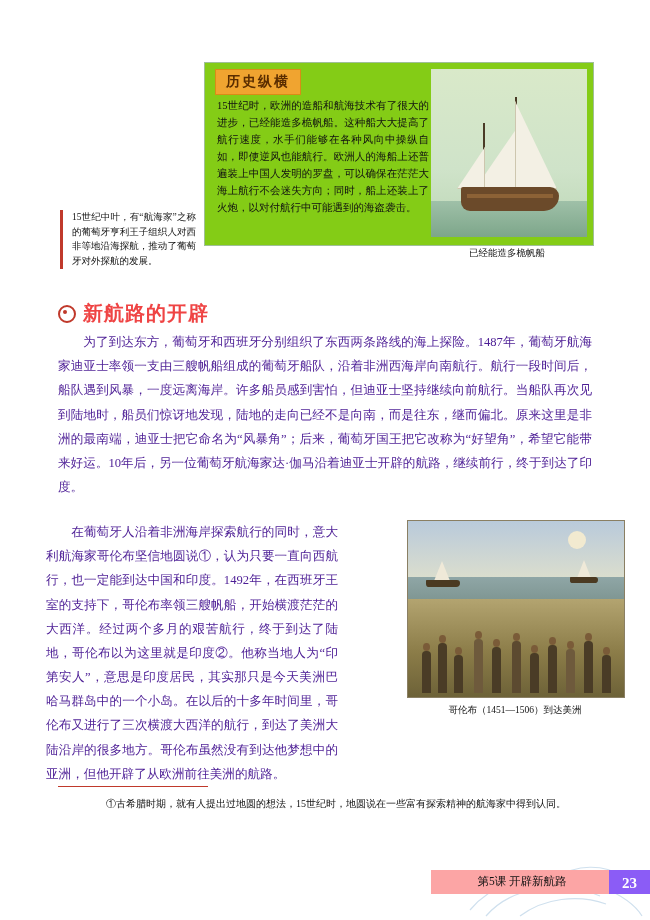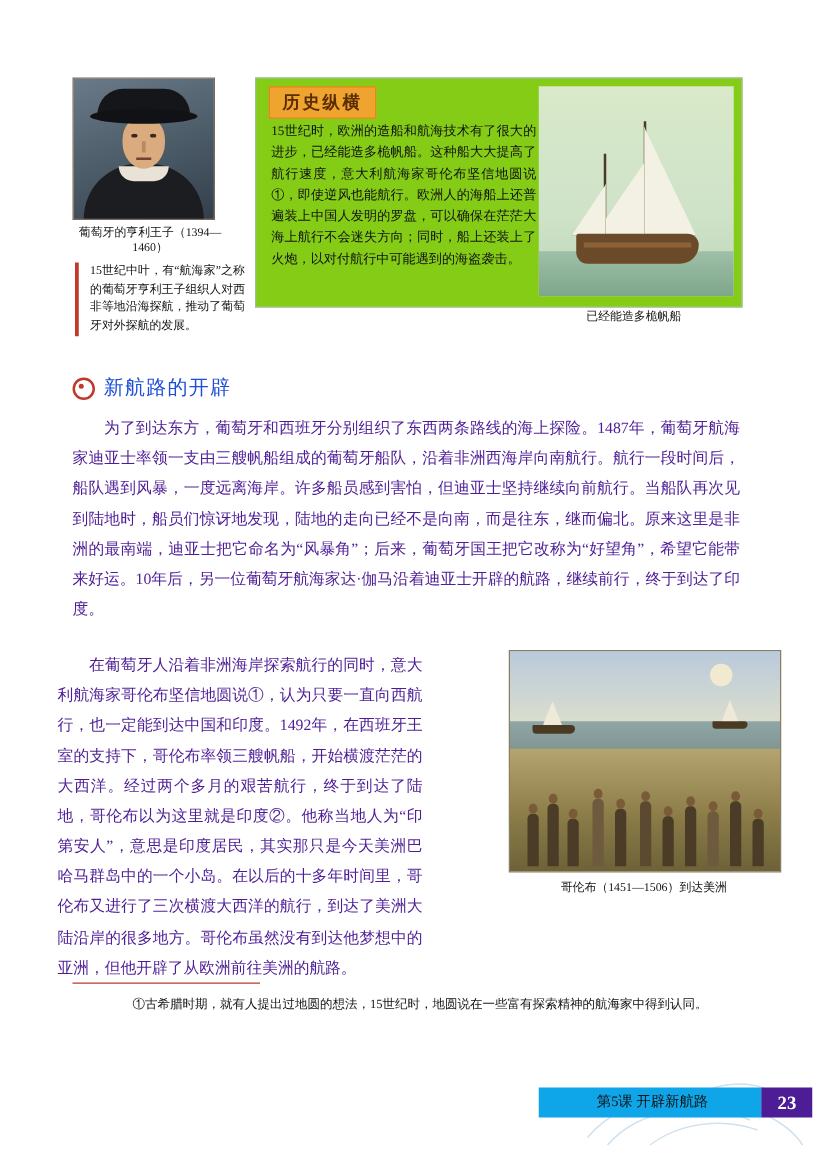--- a/index.html
+++ b/index.html
@@ -186,23 +186,23 @@
   .sec-mark {
     width: 14px; height: 14px;
     border: 2px solid #c0392b;
     border-radius: 50%;
     position: relative;
   }
   .sec-mark:after{
     content:"";position:absolute;left:3px;top:3px;width:4px;height:4px;border-radius:50%;background:#c0392b;
   }
   .sec-title {
-    color: #1d4ed8;
-    font-size: 16px;
-    font-weight: normal;
+    color: #ef4444;
+    font-size: 20px;
+    font-weight: bold;
     letter-spacing: 1px;
   }
 
   
   .para {
     position: absolute;
     font-size: 12.6px;
     line-height: 1.92;
     text-align: justify;
     text-indent: 2em;
@@ -278,63 +278,48 @@
   }
   .footer-bar {
     position: absolute;
     right: 0;
     bottom: 26px;
     display: flex;
     align-items: stretch;
     height: 24px;
   }
   .footer-label {
-    background: #0ea5e9;
+    background: #fca5a5;
     color: #111;
     font-size: 11.5px;
     padding: 4px 12px 0 16px;
     min-width: 150px;
     text-align: center;
   }
   .footer-page {
-    background: #4c1d95;
+    background: #8b5cf6;
     color: #fff;
     font-weight: bold;
     font-size: 15px;
     padding: 2px 13px 0 13px;
     display: flex;
     align-items: center;
   }
 </style>
 </head>
 <body>
 
 <div class="top-block">
 
-  <div class="portrait-col">
-    <div class="portrait-frame">
-      <div class="p-bg"></div>
-      <div class="p-body"></div>
-      <div class="p-collar"></div>
-      <div class="p-face">
-        <div class="p-eye-l"></div>
-        <div class="p-eye-r"></div>
-        <div class="p-nose"></div>
-        <div class="p-mouth"></div>
-      </div>
-      <div class="p-hat"></div>
-    </div>
-    <div class="portrait-cap">葡萄牙的亨利王子（1394—1460）</div>
-  </div>
 
   <div class="red-note">15世纪中叶，有“航海家”之称的葡萄牙亨利王子组织人对西非等地沿海探航，推动了葡萄牙对外探航的发展。</div>
 
   <div class="hist-panel">
     <div class="hist-title">历史纵横</div>
-    <div class="hist-text">15世纪时，欧洲的造船和航海技术有了很大的进步，已经能造多桅帆船。这种船大大提高了航行速度，意大利航海家哥伦布坚信地圆说①，即使逆风也能航行。欧洲人的海船上还普遍装上中国人发明的罗盘，可以确保在茫茫大海上航行不会迷失方向；同时，船上还装上了火炮，以对付航行中可能遇到的海盗袭击。</div>
+    <div class="hist-text">15世纪时，欧洲的造船和航海技术有了很大的进步，已经能造多桅帆船。这种船大大提高了航行速度，水手们能够在各种风向中操纵自如，即使逆风也能航行。欧洲人的海船上还普遍装上中国人发明的罗盘，可以确保在茫茫大海上航行不会迷失方向；同时，船上还装上了火炮，以对付航行中可能遇到的海盗袭击。</div>
     <div class="ship-art">
       <div class="ship-sea"></div>
       <div class="mast-a"></div>
       <div class="mast-b"></div>
       <div class="sail s1"></div>
       <div class="sail s2"></div>
       <div class="sail s3"></div>
       <div class="ship-hull"></div>
     </div>
   </div>

